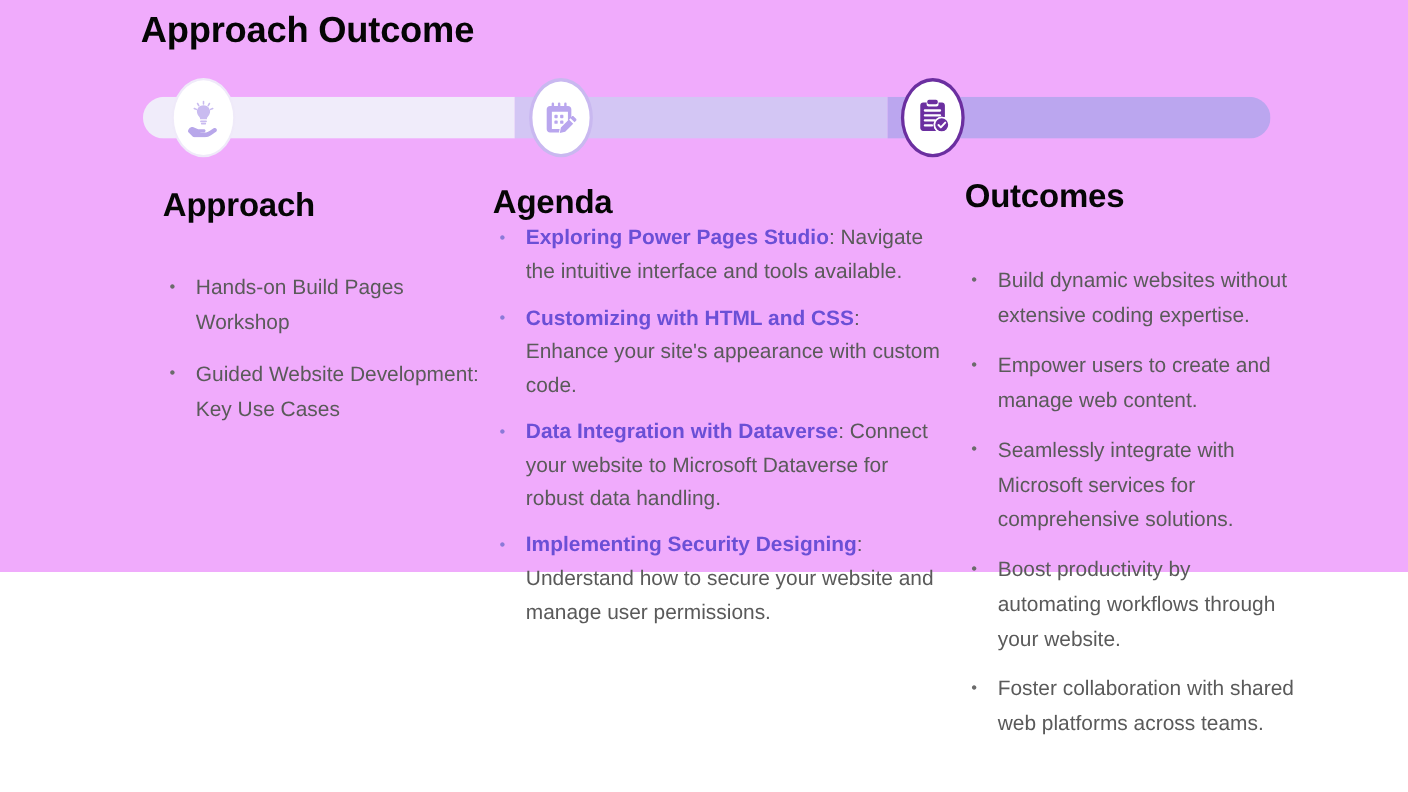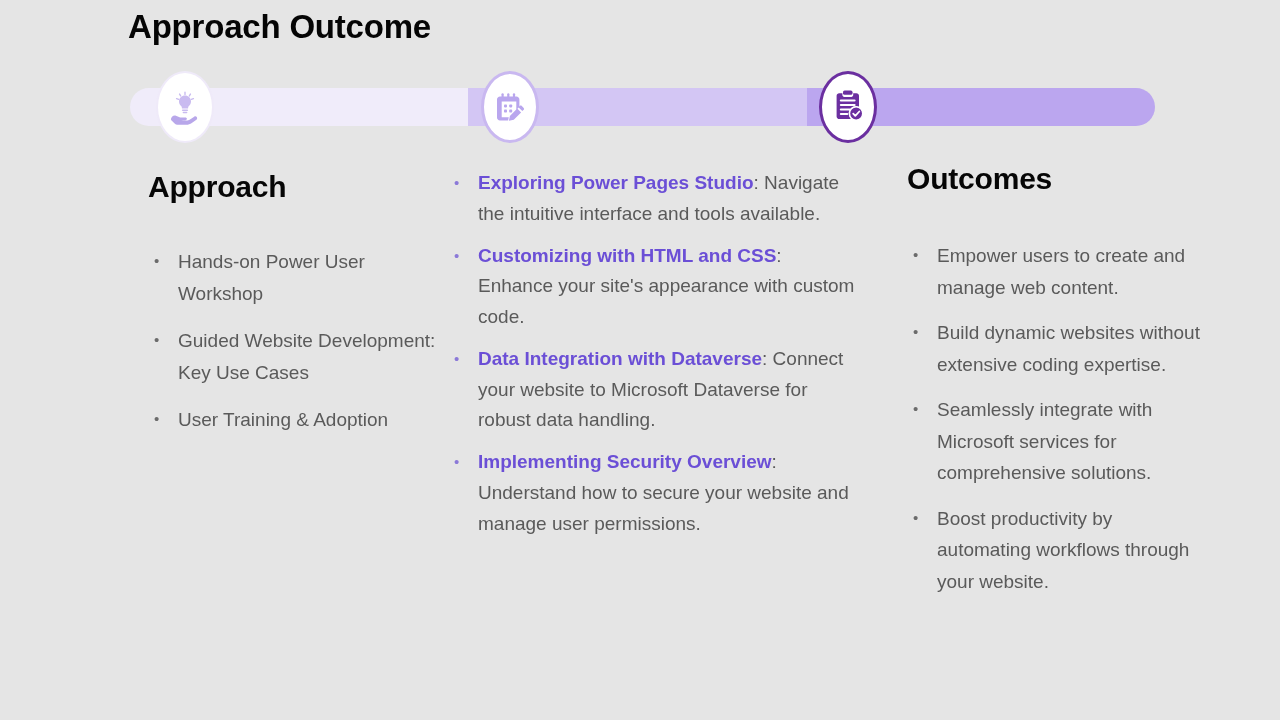--- a/index.html
+++ b/index.html
@@ -10,22 +10,22 @@
   body {
     width: 1280px;
     height: 720px;
     overflow: hidden;
     font-family: "Liberation Sans", sans-serif;
     -webkit-font-smoothing: antialiased;
   }
   .slide {
     position: relative;
     width: 1280px;
-    height: 720px;
-    background: #e5e5e5;
+    height: 520px;
+    background: #f0abfc;
   }
 
   
   .slide-title {
     position: absolute;
     left: 128px;
     top: 8px;
     font-size: 33px;
     font-weight: 700;
     color: #050505;
@@ -85,21 +85,21 @@
   .col-head {
     font-size: 30px;
     font-weight: 700;
     color: #060606;
     letter-spacing: -0.2px;
     white-space: nowrap;
     font-stretch: condensed;
   }
   .col-approach  { left: 128px; top: 170px; width: 300px; margin-left: 20px; }
   .col-agenda    { left: 448px; top: 168px; width: 410px; }
-  .col-outcomes  { left: 907px; top: 162px; width: 300px; }
+  .col-outcomes  { left: 877px; top: 162px; width: 300px; }
 
   ul.bullets {
     list-style: none;
     margin: 0;
     padding: 0;
   }
   ul.bullets li {
     position: relative;
     padding-left: 30px;
     color: #5a5a5a;
@@ -199,39 +199,40 @@
           <circle cx="24.1" cy="24.5" r="6.6" fill="#6b2fa0" stroke="#ffffff" stroke-width="1.4"></circle>
           <path d="M21.2 24.6l2.1 2.2 4-4.3" stroke="#ffffff" stroke-width="1.8" fill="none" stroke-linecap="round" stroke-linejoin="round"></path>
         </svg>
       </span>
     </div>
   </div>
 
   <div class="col col-approach">
     <div class="col-head">Approach</div>
     <ul class="bullets">
-      <li>Hands-on Power User Workshop</li>
+      <li>Hands-on Build Pages Workshop</li>
       <li>Guided Website Development: Key Use Cases</li>
-      <li>User Training &amp; Adoption</li>
     </ul>
   </div>
 
   <div class="col col-agenda">
+    <div class="col-head">Agenda</div>
     <ul class="bullets">
       <li><span class="lead">Exploring Power Pages Studio</span><span>: Navigate the intuitive interface and tools available.</span></li>
       <li><span class="lead">Customizing with HTML and CSS</span><span>: Enhance your site's appearance with custom code.</span></li>
       <li><span class="lead">Data Integration with Dataverse</span><span>: Connect your website to Microsoft Dataverse for robust data handling.</span></li>
-      <li><span class="lead">Implementing Security Overview</span><span>: Understand how to secure your website and manage user permissions.</span></li>
+      <li><span class="lead">Implementing Security Designing</span><span>: Understand how to secure your website and manage user permissions.</span></li>
 
     </ul>
   </div>
 
   <div class="col col-outcomes">
     <div class="col-head">Outcomes</div>
     <ul class="bullets">
+      <li>Build dynamic websites without extensive coding expertise.</li>
       <li>Empower users to create and manage web content.</li>
-      <li>Build dynamic websites without extensive coding expertise.</li>
       <li>Seamlessly integrate with Microsoft services for comprehensive solutions.</li>
       <li>Boost productivity by automating workflows through your website.</li>
+      <li>Foster collaboration with shared web platforms across teams.</li>
     </ul>
   </div>
 
 </div>
 
 </body></html>

